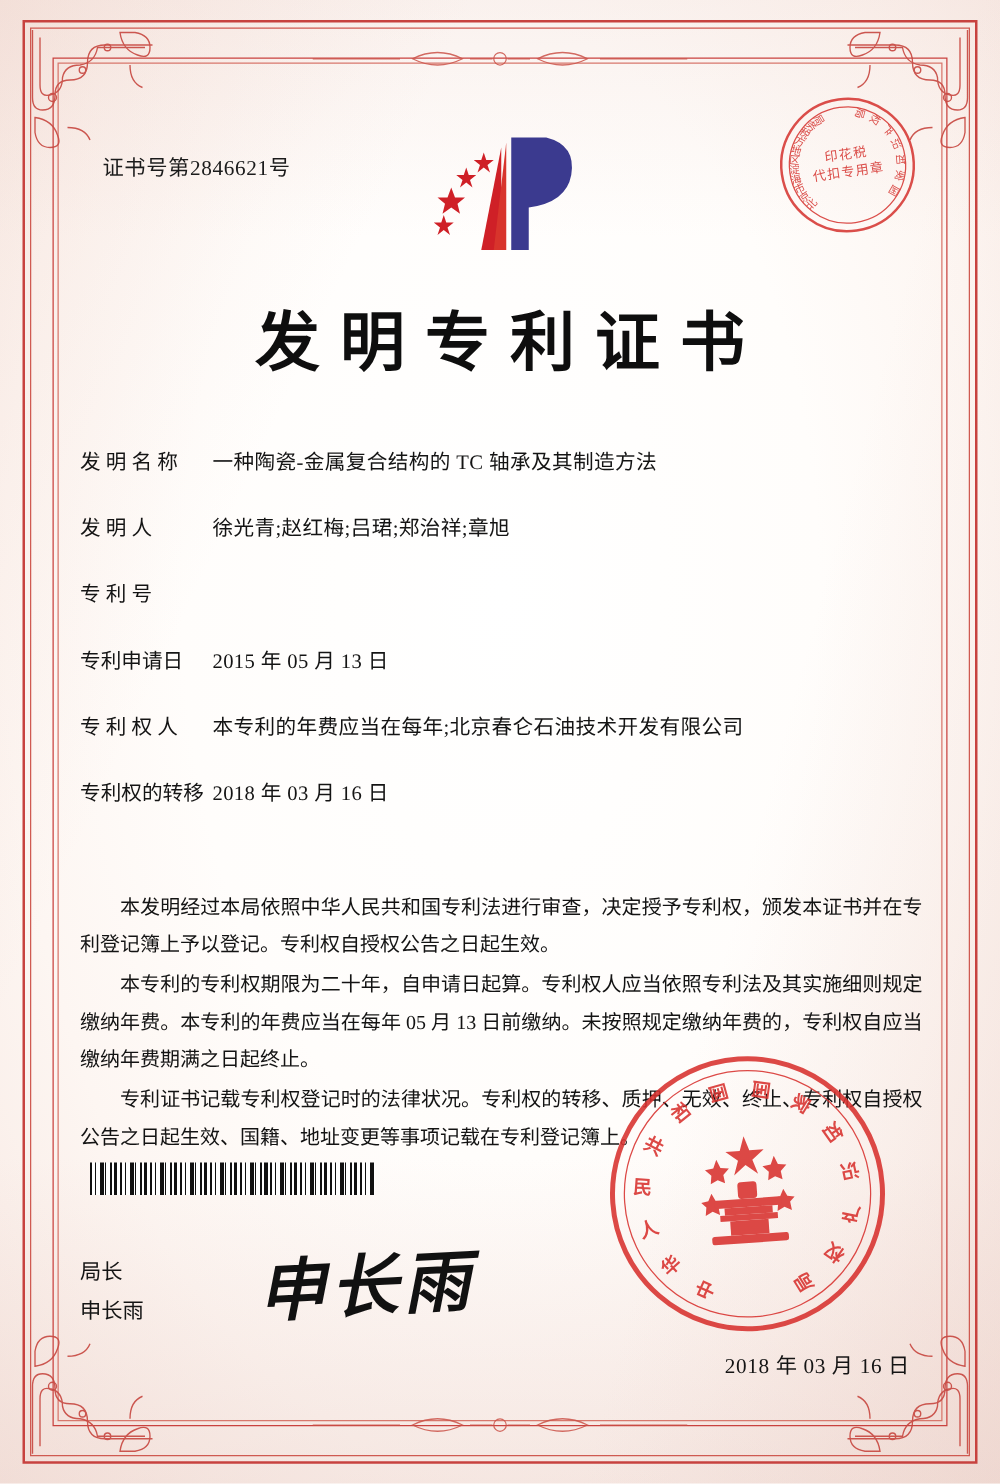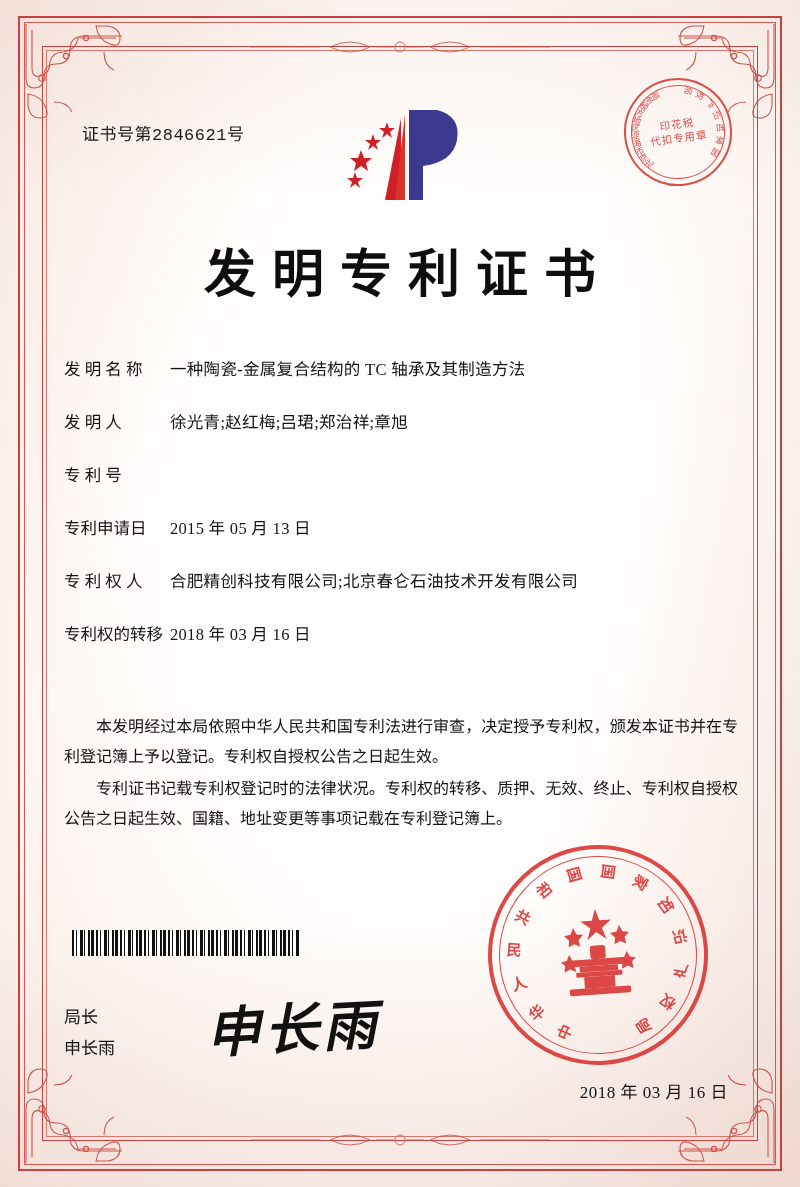--- a/index.html
+++ b/index.html
@@ -82,21 +82,20 @@
 
   
   .cert-number {
     position: absolute;
     left: 82px;
     top: 120px;
     font-size: 17px;
     color: #1b1b1b;
     letter-spacing: 0.5px;
     white-space: nowrap;
-    font-family: Liberation Mono, monospace;
   }
   .logo {
     position: absolute;
     left: 50%;
     top: 104px;
     transform: translateX(-50%);
     width: 150px;
     height: 104px;
   }
   .logo svg { width: 100%; height: 100%; display: block; }
@@ -430,30 +429,31 @@
     </div>
     <div class="field-row">
       <span class="field-label spread-4">专 利 号</span>
     </div>
     <div class="field-row">
       <span class="field-label spread-4">专利申请日</span>
       <span class="field-value">2015 年 05 月 13 日</span>
     </div>
     <div class="field-row">
       <span class="field-label spread-4">专 利 权 人</span>
-      <span class="field-value">合肥精创科技有限公司;北京春仑石油技术开发有限公司</span>
+      <span class="field-value">本专利的年费应当在每年;北京春仑石油技术开发有限公司</span>
     </div>
     <div class="field-row">
       <span class="field-label spread-4">专利权的转移</span>
       <span class="field-value">2018 年 03 月 16 日</span>
     </div>
   </div>
 
   <div class="body-text">
     <p>本发明经过本局依照中华人民共和国专利法进行审查，决定授予专利权，颁发本证书并在专利登记簿上予以登记。专利权自授权公告之日起生效。</p>
+    <p>本专利的专利权期限为二十年，自申请日起算。专利权人应当依照专利法及其实施细则规定缴纳年费。本专利的年费应当在每年 05 月 13 日前缴纳。未按照规定缴纳年费的，专利权自应当缴纳年费期满之日起终止。</p>
     <p>专利证书记载专利权登记时的法律状况。专利权的转移、质押、无效、终止、专利权自授权公告之日起生效、国籍、地址变更等事项记载在专利登记簿上。</p>
   </div>
 
   <div class="barcode"></div>
 
   <div class="sig-label">
     <div>局长</div>
     <div>申长雨</div>
   </div>
   <div class="sig-hand">申长雨</div>

